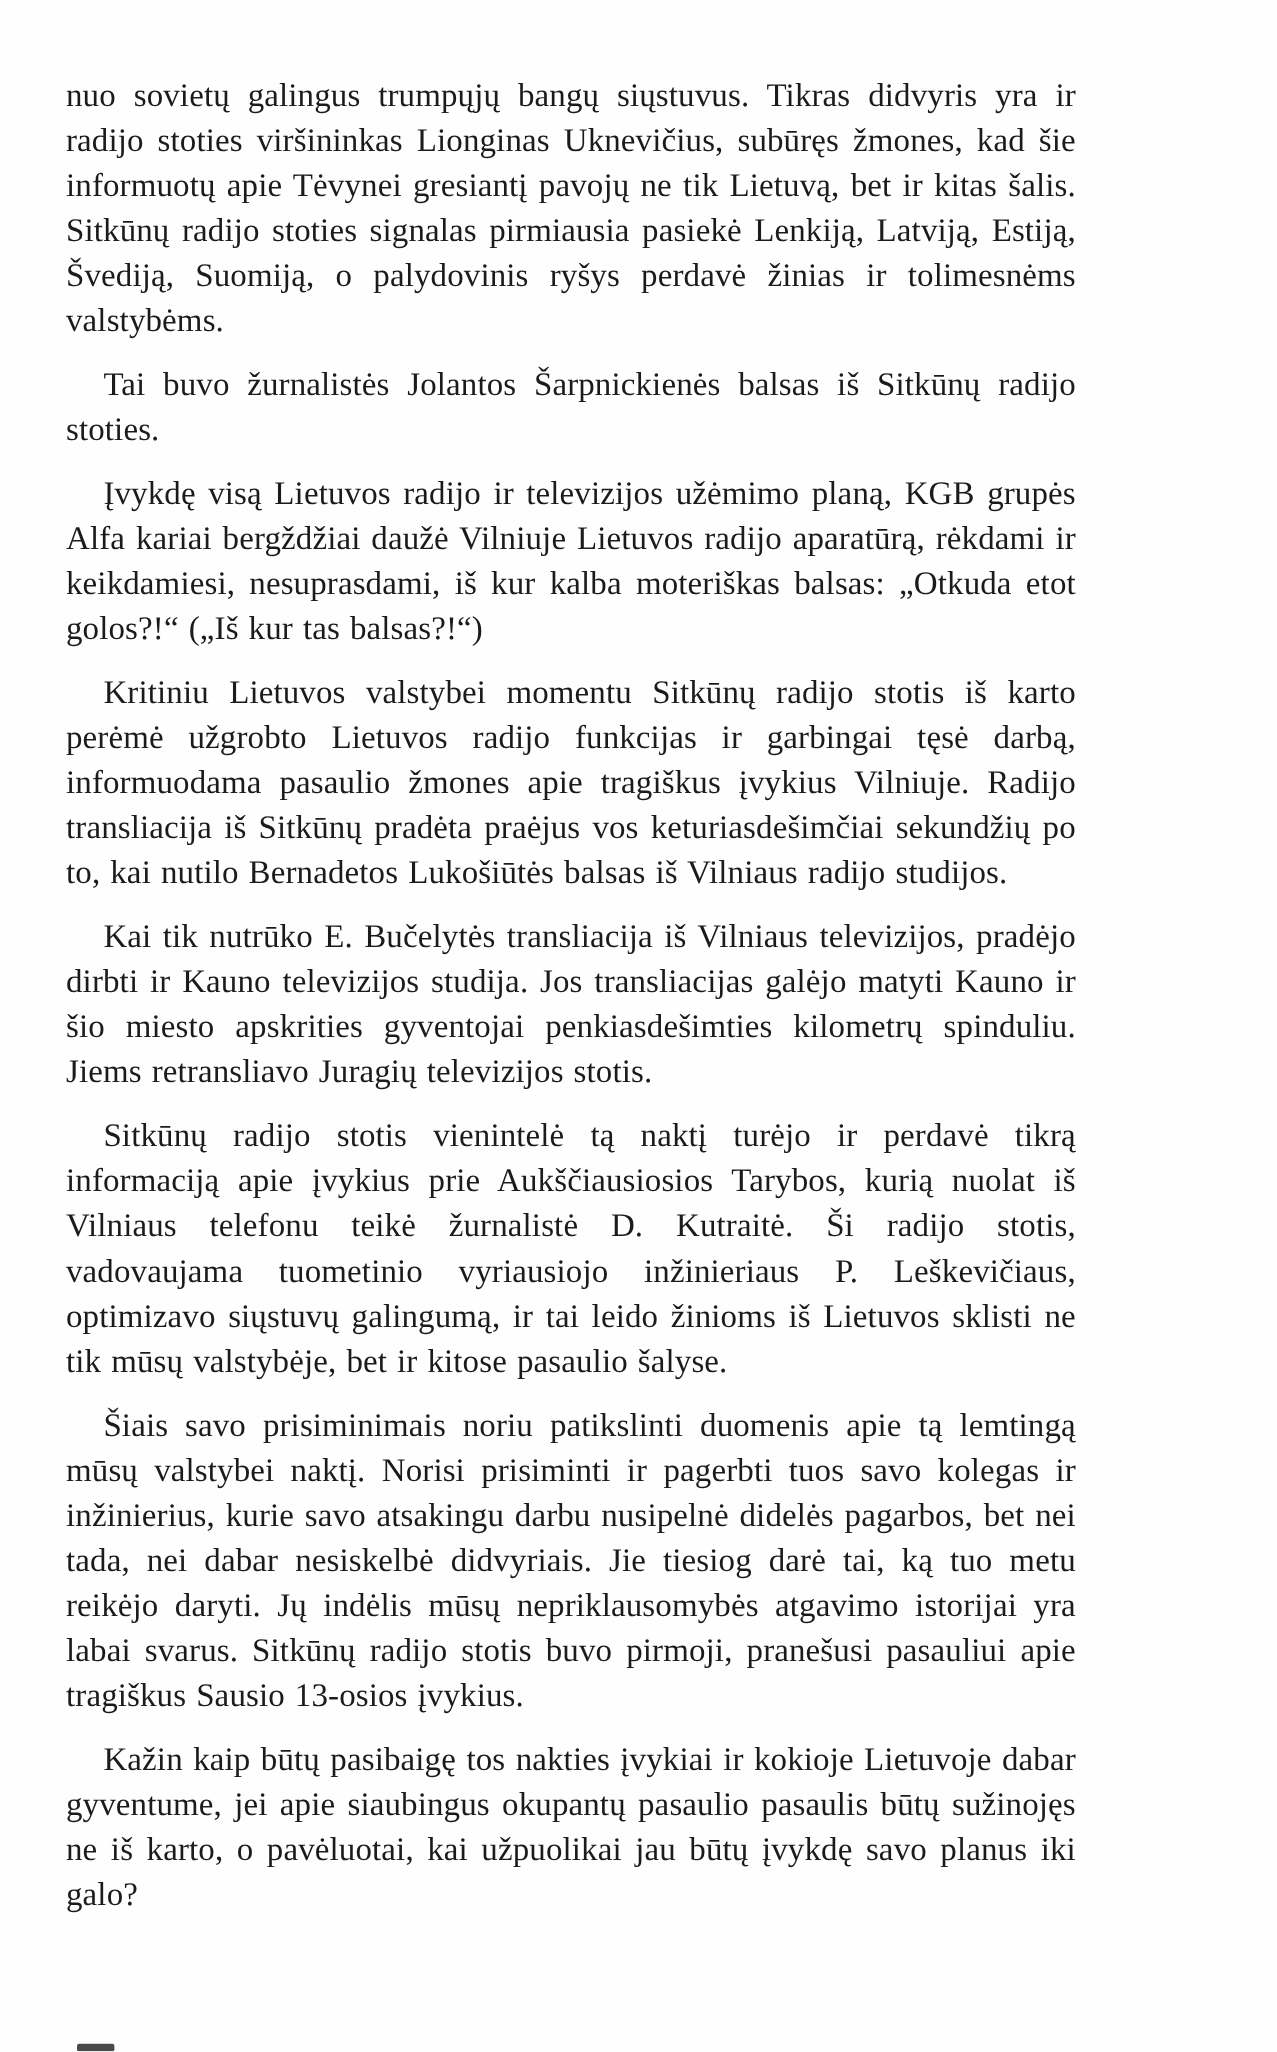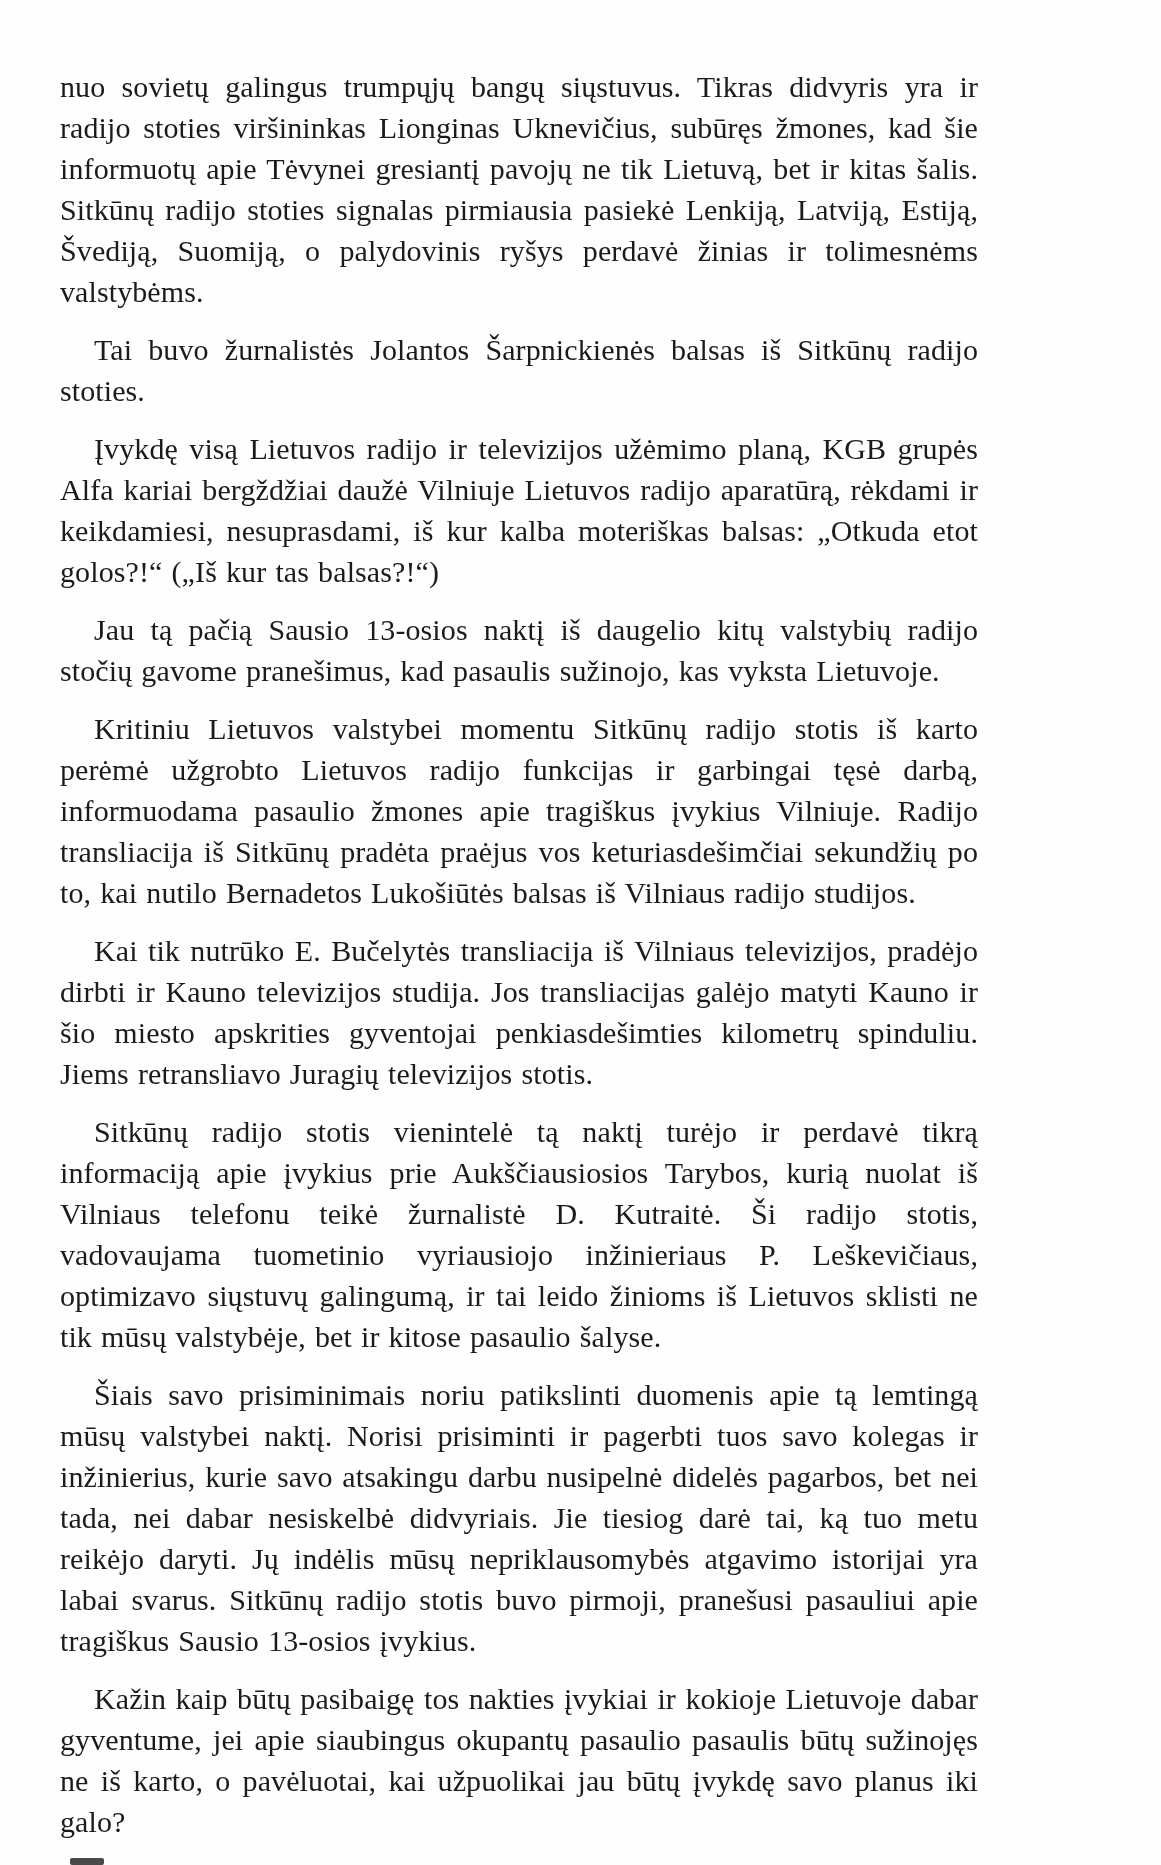--- a/index.html
+++ b/index.html
@@ -47,21 +47,20 @@
   }
 </style>
 </head>
 <body>
 
 <div class="page">
   <div class="text-block">
     <p class="no-indent">nuo sovietų galingus trumpųjų bangų siųstuvus. Tikras didvyris yra ir radijo stoties viršininkas Lionginas Uknevičius, subūręs žmones, kad šie informuotų apie Tėvynei gresiantį pavojų ne tik Lietuvą, bet ir kitas šalis. Sitkūnų radijo stoties signalas pirmiausia pasiekė Lenkiją, Latviją, Estiją, Švediją, Suomiją, o palydovinis ryšys perdavė žinias ir tolimesnėms valstybėms.</p>
     <p>Tai buvo žurnalistės Jolantos Šarpnickienės balsas iš Sitkūnų radijo stoties.</p>
     <p>Įvykdę visą Lietuvos radijo ir televizijos užėmimo planą, KGB grupės Alfa kariai bergždžiai daužė Vilniuje Lietuvos radijo aparatūrą, rėkdami ir keikdamiesi, nesuprasdami, iš kur kalba moteriškas balsas: „Otkuda etot golos?!“ („Iš kur tas balsas?!“)</p>
-    <p>Jau tą pačią Sausio 13-osios naktį iš daugelio kitų valstybių radijo stočių gavome pranešimus, kad pasaulis sužinojo, kas vyksta Lietuvoje.</p>
     <p>Kritiniu Lietuvos valstybei momentu Sitkūnų radijo stotis iš karto perėmė užgrobto Lietuvos radijo funkcijas ir garbingai tęsė darbą, informuodama pasaulio žmones apie tragiškus įvykius Vilniuje. Radijo transliacija iš Sitkūnų pradėta praėjus vos keturiasdešimčiai sekundžių po to, kai nutilo Bernadetos Lukošiūtės balsas iš Vilniaus radijo studijos.</p>
     <p>Kai tik nutrūko E. Bučelytės transliacija iš Vilniaus televizijos, pradėjo dirbti ir Kauno televizijos studija. Jos transliacijas galėjo matyti Kauno ir šio miesto apskrities gyventojai penkiasdešimties kilometrų spinduliu. Jiems retransliavo Juragių televizijos stotis.</p>
     <p>Sitkūnų radijo stotis vienintelė tą naktį turėjo ir perdavė tikrą informaciją apie įvykius prie Aukščiausiosios Tarybos, kurią nuolat iš Vilniaus telefonu teikė žurnalistė D. Kutraitė. Ši radijo stotis, vadovaujama tuometinio vyriausiojo inžinieriaus P. Leškevičiaus, optimizavo siųstuvų galingumą, ir tai leido žinioms iš Lietuvos sklisti ne tik mūsų valstybėje, bet ir kitose pasaulio šalyse.</p>
     <p>Šiais savo prisiminimais noriu patikslinti duomenis apie tą lemtingą mūsų valstybei naktį. Norisi prisiminti ir pagerbti tuos savo kolegas ir inžinierius, kurie savo atsakingu darbu nusipelnė didelės pagarbos, bet nei tada, nei dabar nesiskelbė didvyriais. Jie tiesiog darė tai, ką tuo metu reikėjo daryti. Jų indėlis mūsų nepriklausomybės atgavimo istorijai yra labai svarus. Sitkūnų radijo stotis buvo pirmoji, pranešusi pasauliui apie tragiškus Sausio 13-osios įvykius.</p>
     <p>Kažin kaip būtų pasibaigę tos nakties įvykiai ir kokioje Lietuvoje dabar gyventume, jei apie siaubingus okupantų pasaulio pasaulis būtų sužinojęs ne iš karto, o pavėluotai, kai užpuolikai jau būtų įvykdę savo planus iki galo?</p>
   </div>
   <div class="scan-artifact"></div>
 </div>
 
 </body></html>

